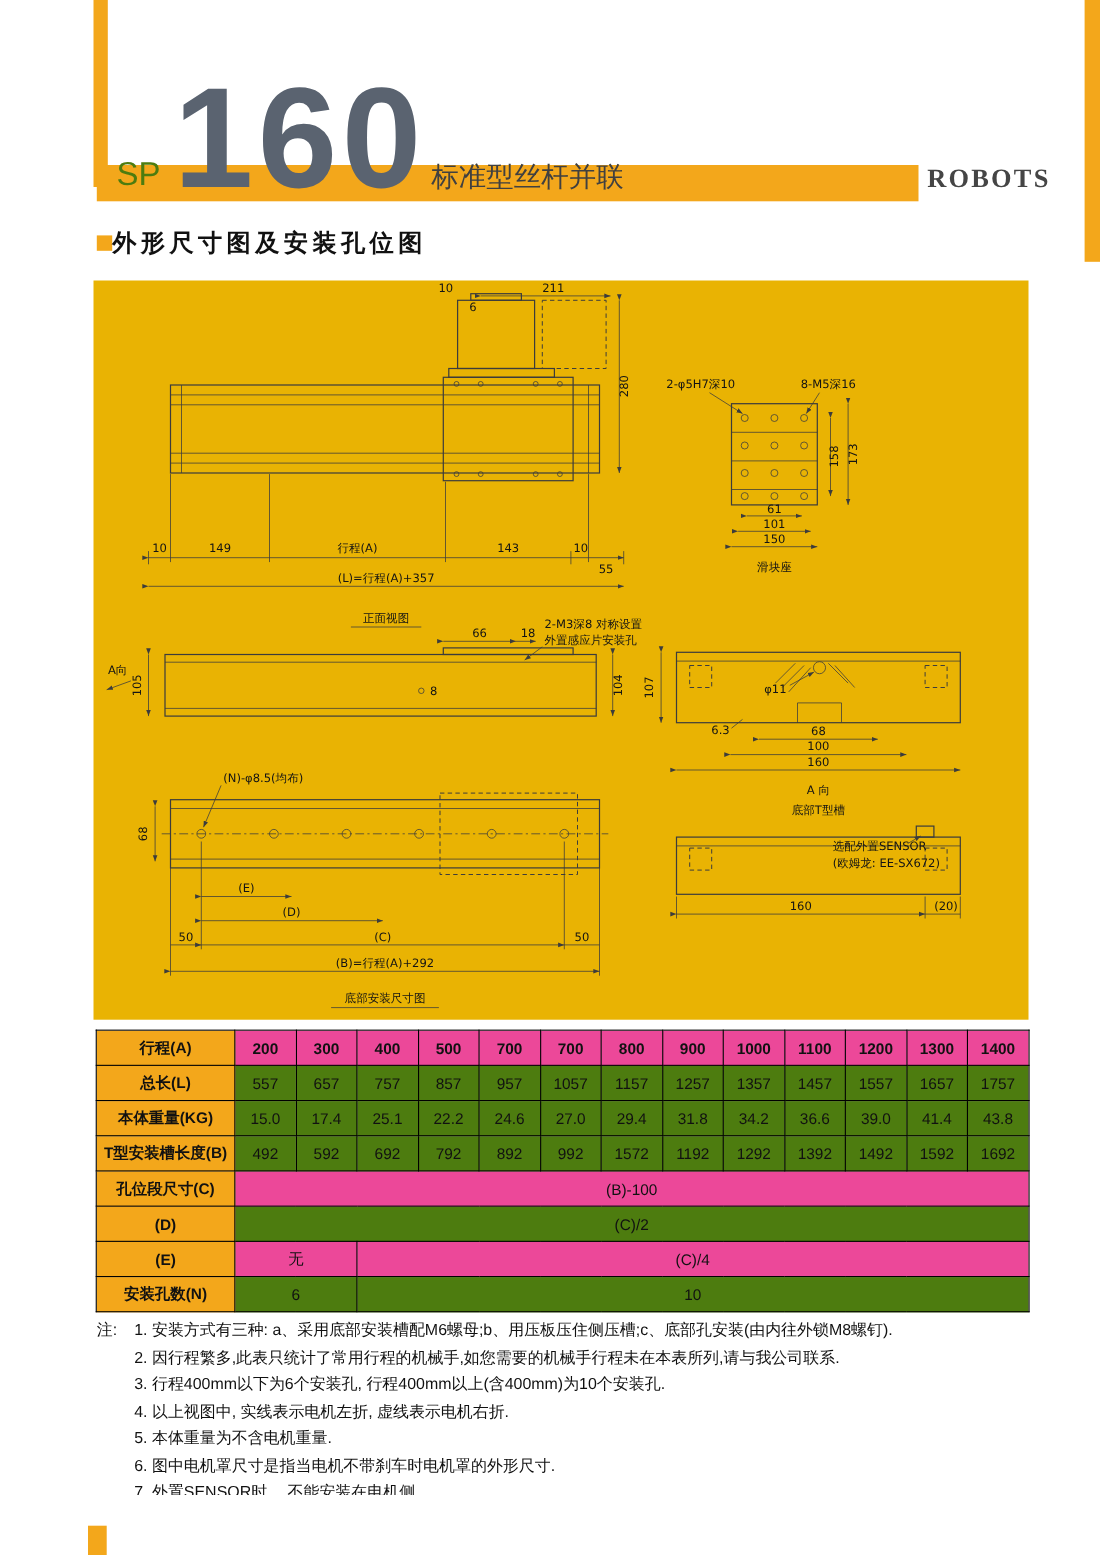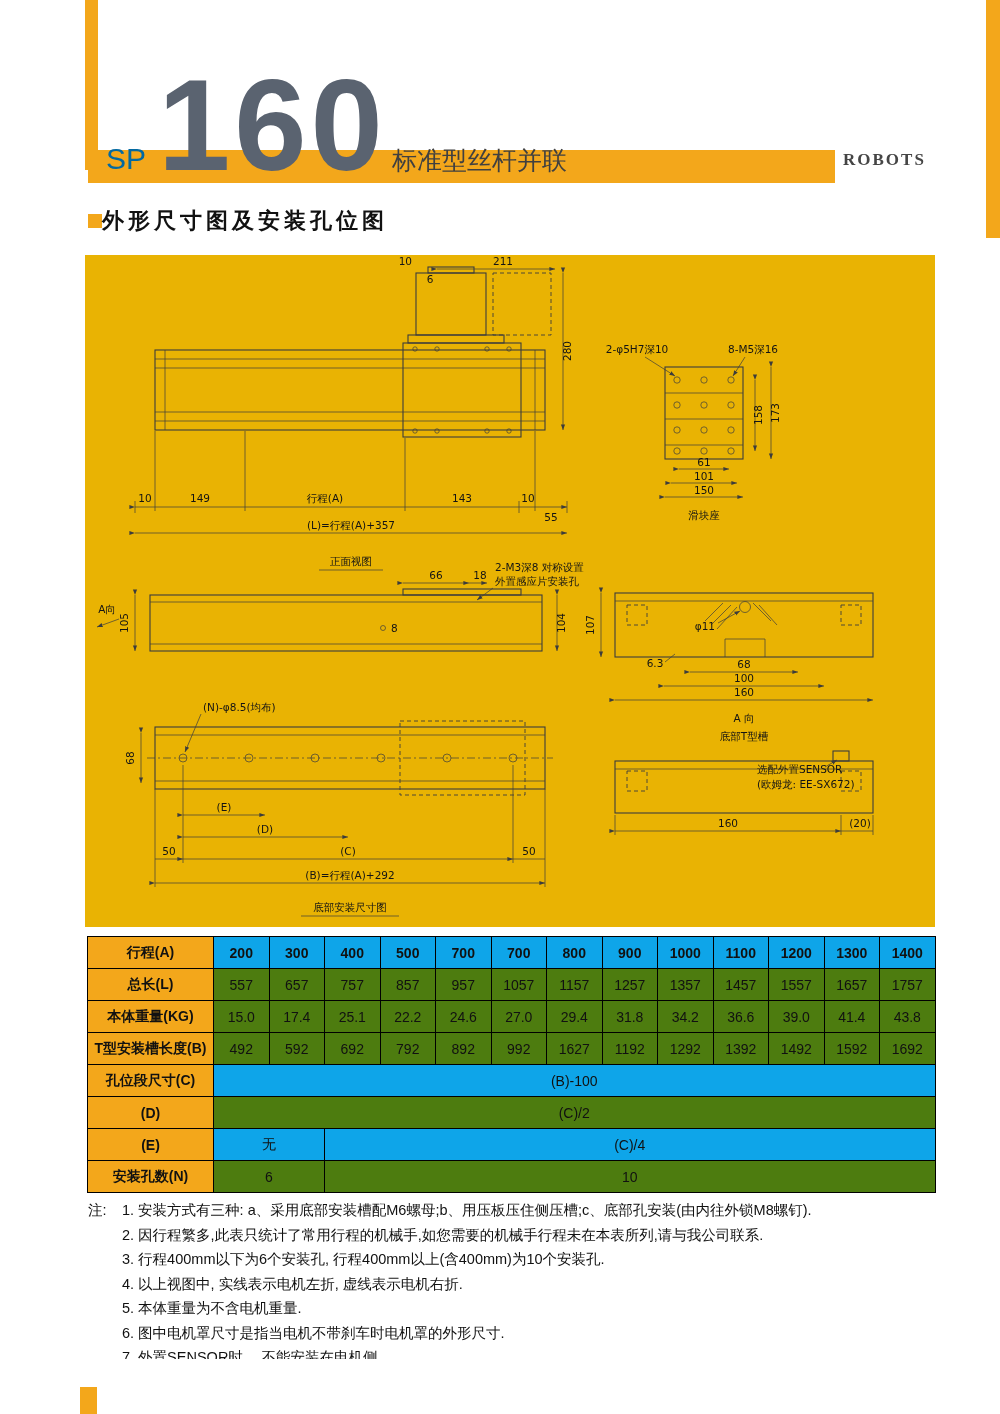--- a/index.html
+++ b/index.html
@@ -6,25 +6,25 @@
   body {
     width:1000px; height:1414px; position:relative; background:#ffffff;
     font-family:"Liberation Sans","DejaVu Sans",sans-serif; overflow:hidden; color:#111;
   }
   .bar { position:absolute; background:#F3A71B; }
   #bar-tl { left:85px; top:0; width:13px; height:170px; }
   #bar-tr { left:986px; top:0; width:14px; height:238px; }
   #bar-bl { left:80px; top:1387px; width:17px; height:27px; }
 
   .band { position:absolute; left:88px; top:150px; width:747px; height:33px; background:#F3A71B; }
-  .sp { position:absolute; left:106px; top:142px; font-size:30px; color:#0369a1; }
+  .sp { position:absolute; left:106px; top:142px; font-size:30px; color:#4d7c0f; }
   .model { position:absolute; left:158px; top:60px; font-size:130px; font-weight:bold;
            color:#5a6370; line-height:1; letter-spacing:4px; }
   .subtitle { position:absolute; left:392px; top:144px; font-size:25px; font-weight:normal; color:#404040; }
-  .brand { position:absolute; left:843px; top:150px; font-size:17px; font-weight:bold;
+  .brand { position:absolute; left:843px; top:150px; font-size:24px; font-weight:bold;
            color:#454545; font-family:"Liberation Serif","DejaVu Serif",serif; letter-spacing:2px; }
 
   .sec { position:absolute; left:88px; top:206px; display:flex; align-items:center; }
   .sec .bullet { width:14px; height:14px; background:#F3A71B; display:inline-block; }
   .sec .t { font-size:22px; font-weight:bold; letter-spacing:4px; }
 
   .drawing { position:absolute; left:85px; top:255px; width:850px; height:672px; background:#E9B303; }
   .drawing svg { display:block; }
   .ln  { stroke:#3c3c3c; stroke-width:1.1; fill:none; }
   .thin{ stroke:#3c3c3c; stroke-width:0.7; fill:none; }
@@ -32,21 +32,21 @@
   .cl  { stroke:#3c3c3c; stroke-width:0.7; fill:none; stroke-dasharray:8 3 2 3; }
   .drawing text { fill:#141414; font-size:10.5px; font-family:"DejaVu Sans",sans-serif; }
   .tm { text-anchor:middle; } .te { text-anchor:end; }
   .cap { font-size:13px; }
   .sm { font-size:9.5px; }
 
   table.spec { position:absolute; left:87px; top:936px; width:848px;
     border-collapse:collapse; table-layout:fixed; font-size:14px; }
   .spec td, .spec th { border:1px solid #000; text-align:center; height:31px; padding:0; font-weight:normal; }
   .spec .lab { background:#F3A71B; font-weight:bold; }
-  .spec .on  { background:#0ea5e9; }
+  .spec .on  { background:#ec4899; }
   .spec .wh  { background:#4d7c0f; }
   .spec .hd  { font-weight:bold; }
 
   .notes { position:absolute; left:88px; top:1200px; width:865px; font-size:14.5px; }
   .note-line { display:flex; line-height:20px; margin-bottom:4.5px; }
   .note-prefix { width:34px; flex:0 0 34px; }
   .note-indent { padding-left:34px; }
   .clipped { height:12px; overflow:hidden;text-align:center; }
 </style>
 </head>
@@ -320,21 +320,21 @@
     <td class="wh">43.8</td>
   </tr>
   <tr>
     <th class="lab">T型安装槽长度(B)</th>
     <td class="wh">492</td>
     <td class="wh">592</td>
     <td class="wh">692</td>
     <td class="wh">792</td>
     <td class="wh">892</td>
     <td class="wh">992</td>
-    <td class="wh">1627</td>
+    <td class="wh">1572</td>
     <td class="wh">1192</td>
     <td class="wh">1292</td>
     <td class="wh">1392</td>
     <td class="wh">1492</td>
     <td class="wh">1592</td>
     <td class="wh">1692</td>
   </tr>
   <tr>
     <th class="lab">孔位段尺寸(C)</th>
     <td class="on" colspan="13">(B)-100</td>

